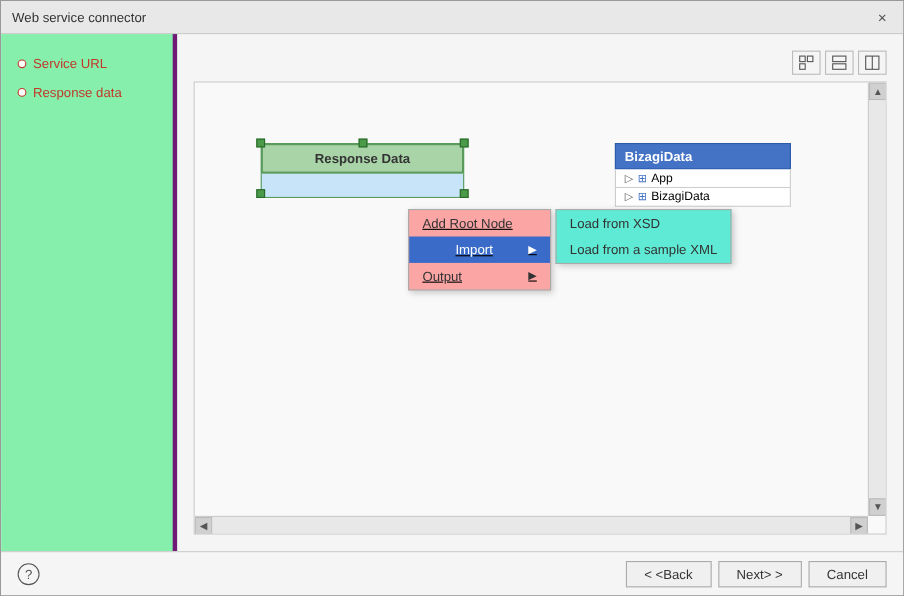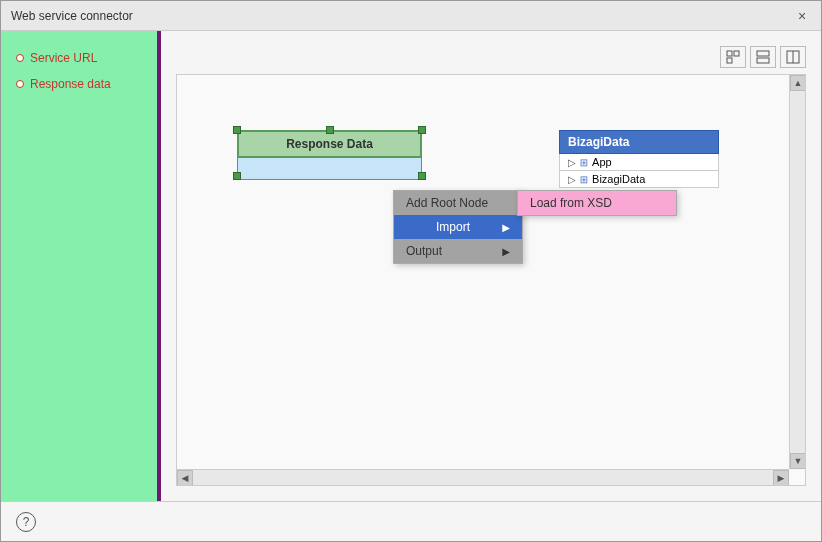--- a/index.html
+++ b/index.html
@@ -246,26 +246,27 @@
 
     .tree-icon {
       font-size: 10px;
       color: #4472c4;
     }
 
     
     .context-menu {
       position: absolute;
       top: 115px;
-      left: 216px;
-      background: #a3a3a3;
+      left: 194px;
+      background: #fca5a5;
       border: 1px solid #aaa;
       box-shadow: 2px 2px 6px rgba(0,0,0,0.2);
       z-index: 100;
       min-width: 130px;
+      text-decoration: underline;
     }
 
     .ctx-item {
       padding: 5px 12px;
       font-size: 12px;
       color: #333;
       cursor: pointer;
       display: flex;
       align-items: center;
       justify-content: space-between;
@@ -280,26 +281,25 @@
     .ctx-arrow {
       font-size: 10px;
       margin-left: 10px;
     }
 
     
     .submenu {
       position: absolute;
       top: 115px;
       left: 328px;
-      background: #f9a8d4;
+      background: #5eead4;
       border: 1px solid #aaa;
       box-shadow: 2px 2px 6px rgba(0,0,0,0.2);
       z-index: 101;
       min-width: 160px;
-      margin-left: 12px;
     }
 
     .sub-item {
       padding: 5px 12px;
       font-size: 12px;
       color: #333;
       cursor: pointer;
     }
 
     .footer {
@@ -441,20 +441,23 @@
             <div class="ctx-item">
               <span>Output</span>
               <span class="ctx-arrow">▶</span>
             </div>
           </div>
 
           <div class="submenu">
             <div class="sub-item">
               <span>Load from XSD</span>
             </div>
+            <div class="sub-item">
+              <span>Load from a sample XML</span>
+            </div>
           </div>
 
         </div>
 
         <div class="diagram-scroll-v">
           <div class="scroll-arrow">▲</div>
           <div class="scroll-track"></div>
           <div class="scroll-arrow">▼</div>
         </div>
 
@@ -465,14 +468,19 @@
         </div>
 
       </div>
     </div>
   </div>
 
   <div class="footer">
     <div class="footer-left">
       <button class="help-btn">?</button>
     </div>
+    <div class="footer-btns">
+      <button class="nav-btn">&lt; &lt;Back</button>
+      <button class="nav-btn">Next&gt; &gt;</button>
+      <button class="cancel-btn">Cancel</button>
+    </div>
   </div>
 </div>
 
 </body></html>

